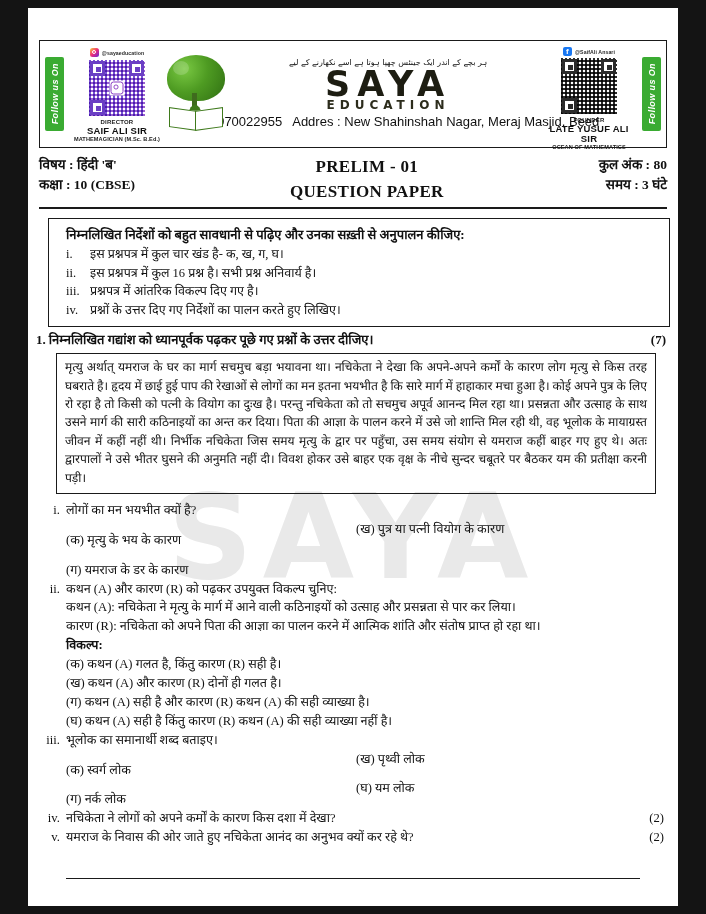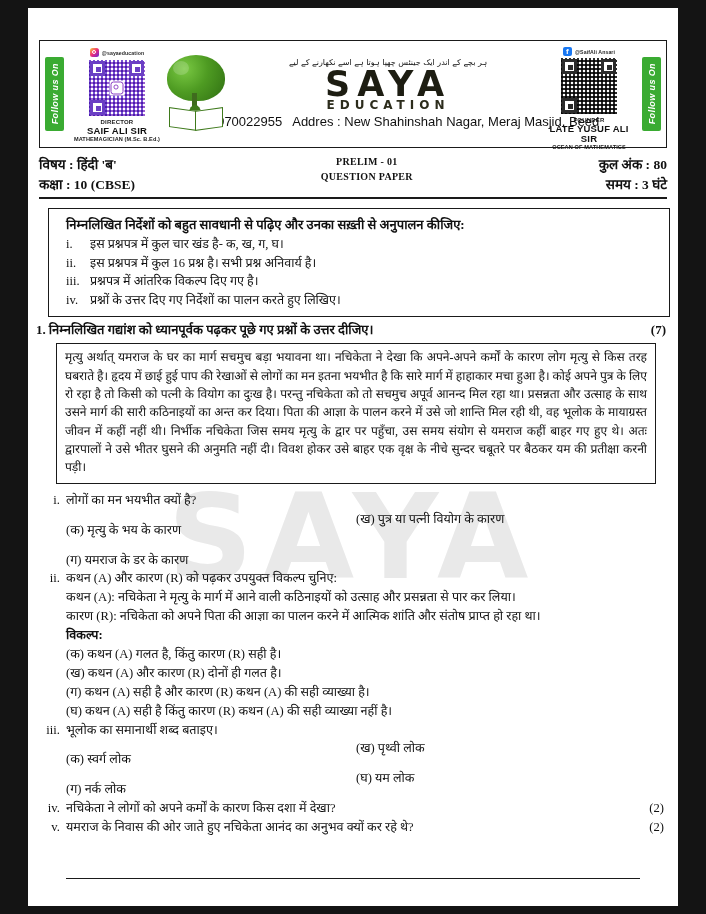--- a/index.html
+++ b/index.html
@@ -313,21 +313,21 @@
   .meta-left, .meta-right {
     font-size: 13.5px;
     font-weight: 700;
     line-height: 1.45;
     color: #111;
     white-space: nowrap;
   }
   .meta-right { text-align: right; }
   .meta-center {
     text-align: center;
-    font-size: 10px;
+    font-size: 17px;
     font-weight: 700;
     line-height: 1.45;
     letter-spacing: 0.3px;
     color: #111;
     flex: 1;
   }
 
   
   .instructions {
     margin: 9px 4px 0 16px;

